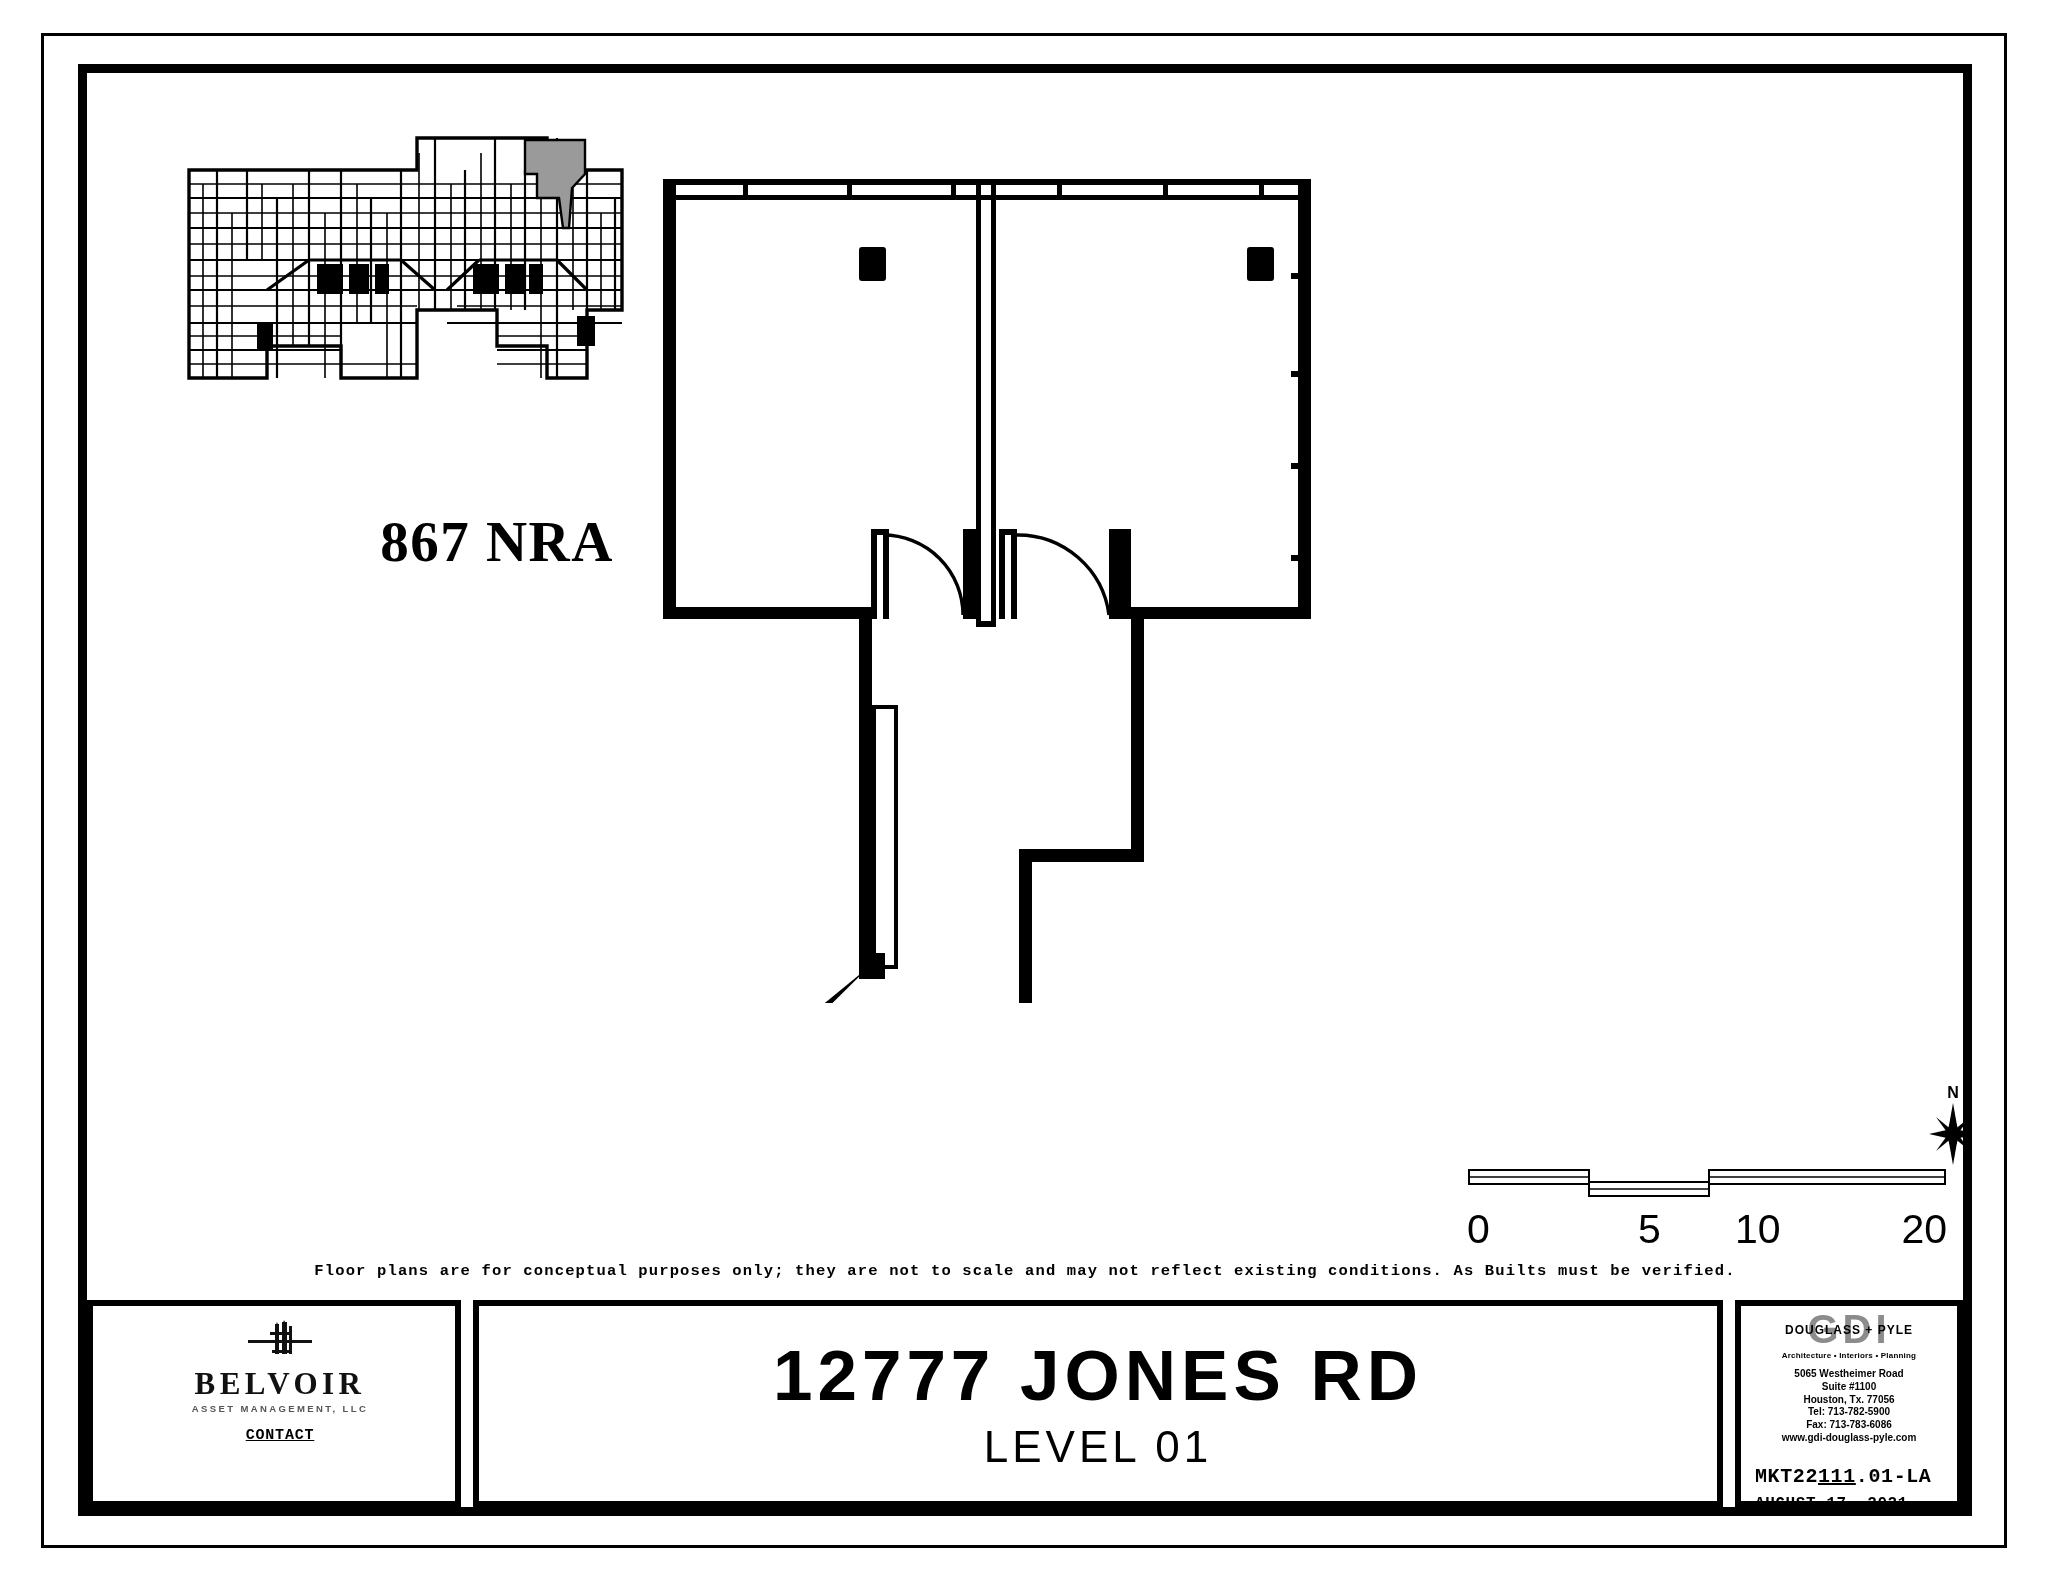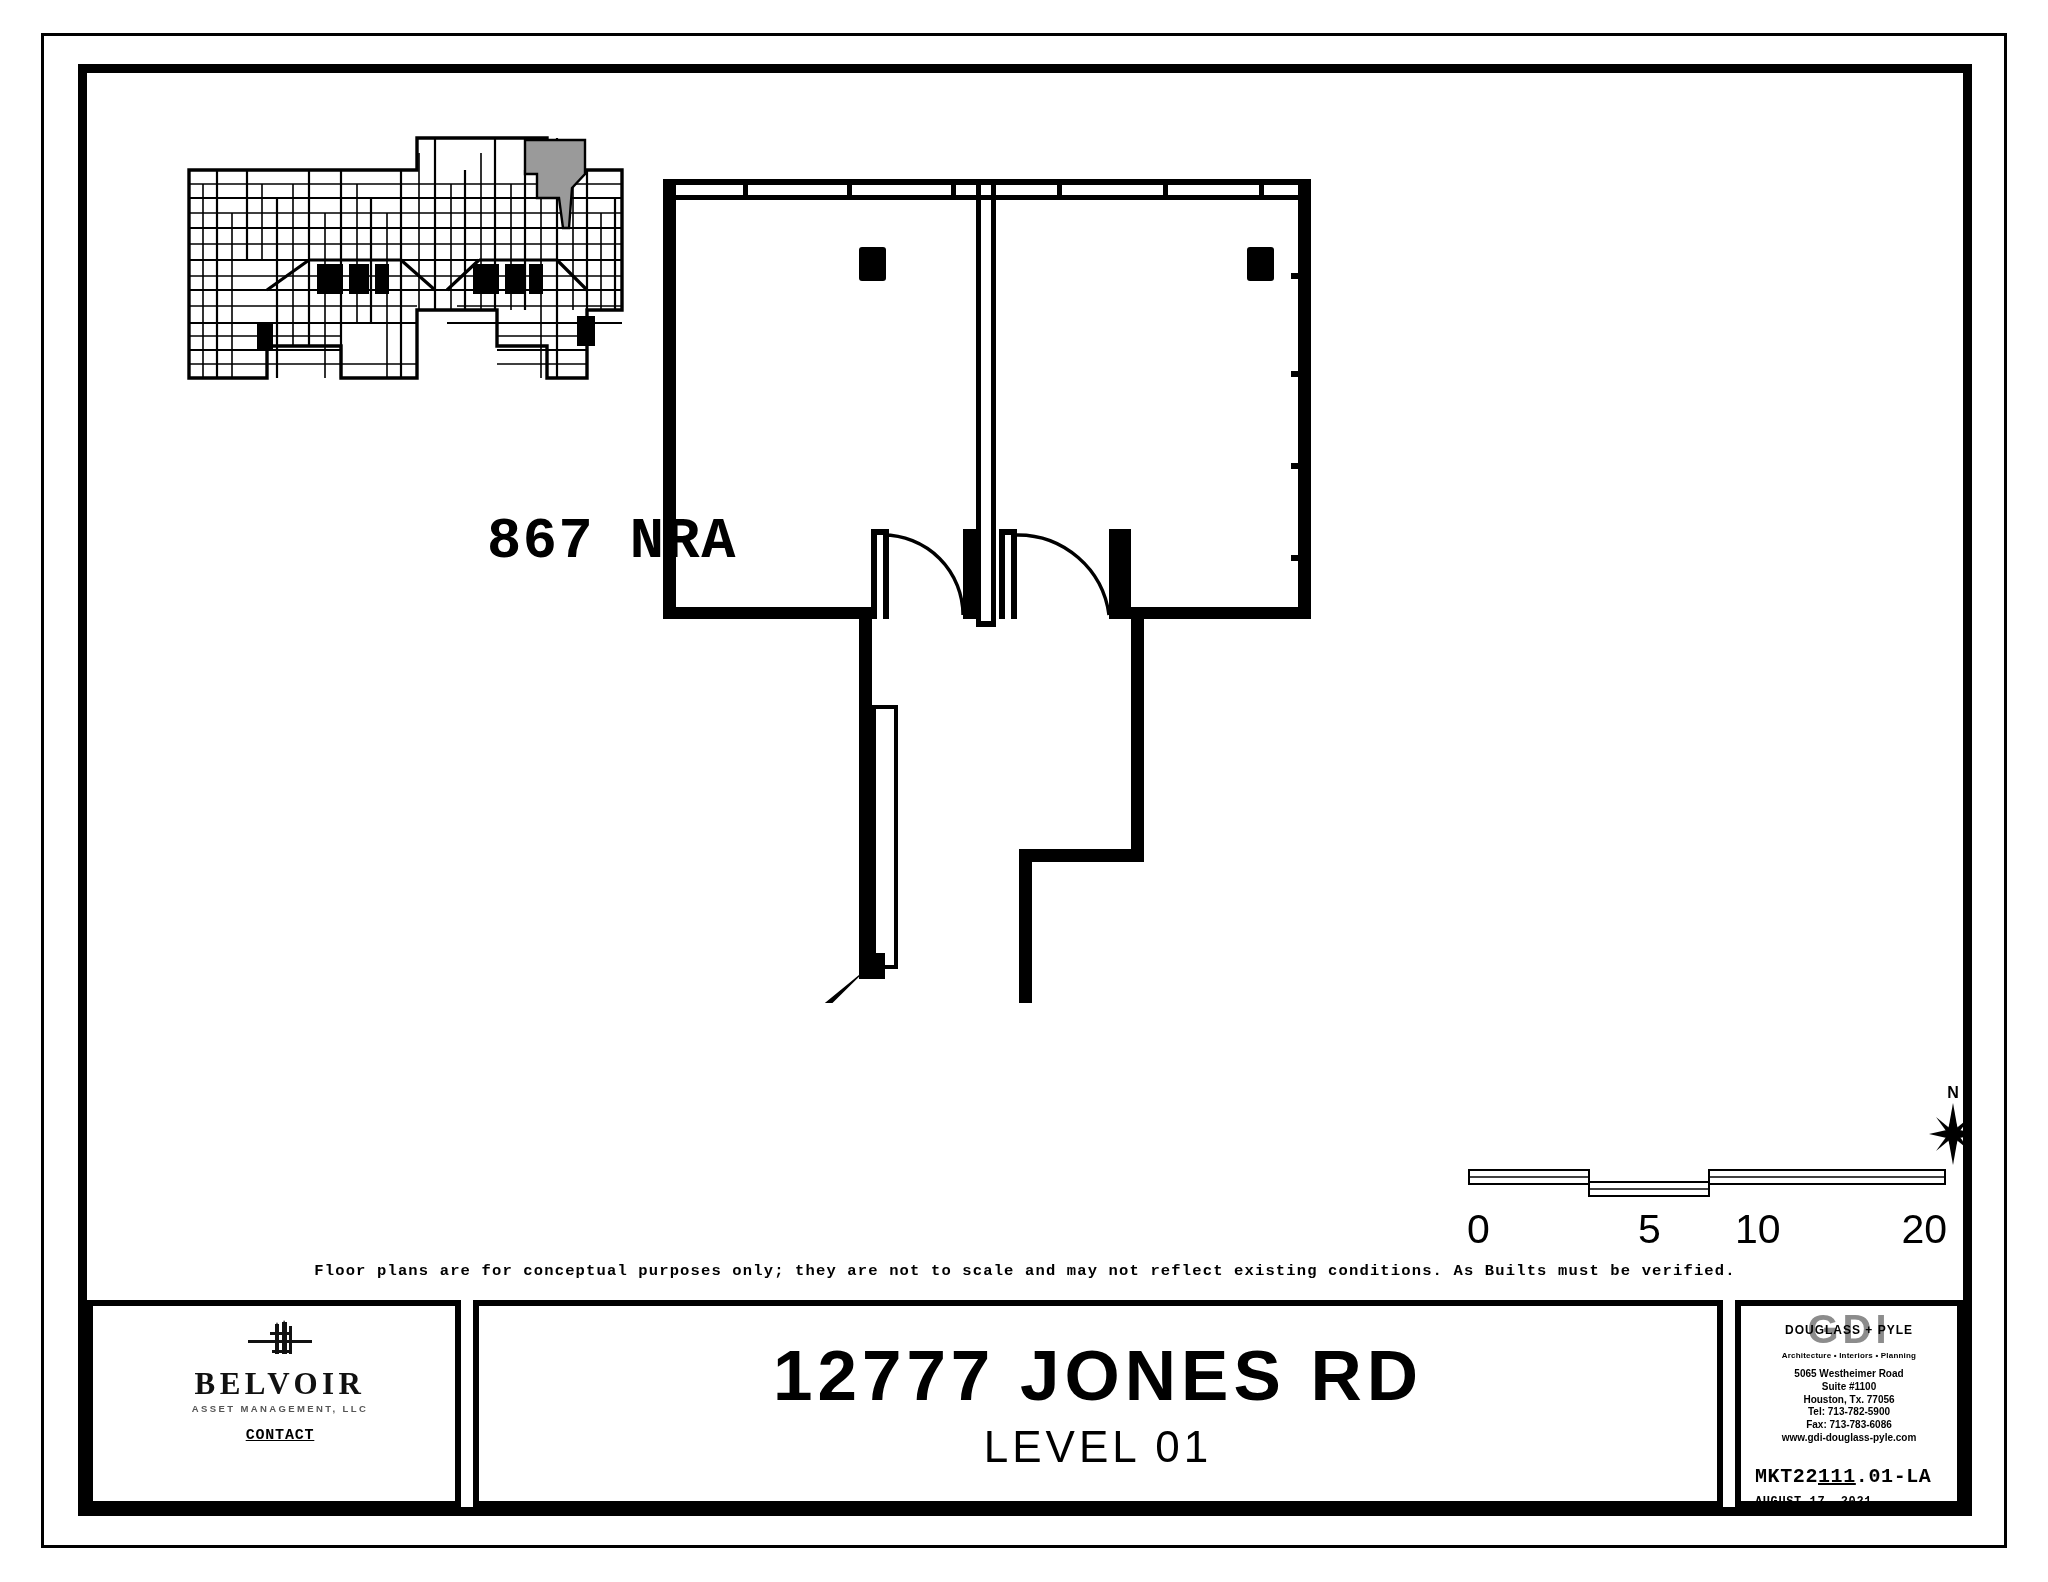--- a/index.html
+++ b/index.html
@@ -19,21 +19,21 @@
   
   #keyplan{position:absolute;left:30px;top:5px;width:560px;height:320px;}
   #keyplan svg{display:block;}
 
   
   #suite-label{position:absolute;left:170px;top:440px;width:480px;
                text-align:center;line-height:1.02;}
   #suite-label .l1{font-size:57px;font-weight:700;letter-spacing:1.5px;color:#000;
                    font-family:"Liberation Sans", sans-serif;}
   #suite-label .l2{font-size:57px;font-weight:700;letter-spacing:1.5px;color:#000;
-                   font-family:Liberation Mono, monospace;text-align:right;}
+                   font-family:Liberation Serif, serif;}
 
   
   #mainplan{position:absolute;left:560px;top:90px;width:1180px;height:840px;}
 
   
   #scalebar{position:absolute;left:1380px;top:1095px;width:480px;height:80px;}
   #scalebar .ticks{position:relative;height:46px;font-size:41px;color:#000;
                    font-family:"Liberation Sans", sans-serif;}
   #scalebar .ticks span{position:absolute;top:0;}
   .t0{left:0px;} .t5{left:171px;} .t10{left:268px;} .t20{right:0px;}
@@ -80,21 +80,21 @@
   
   .gdi-wrap{position:absolute;left:0;right:0;top:6px;text-align:center;}
   .gdi-logo{position:relative;height:38px;}
   .gdi-disc{font-size:8px;font-weight:700;color:#000;letter-spacing:0.2px;margin-top:1px;
             font-family:"Liberation Sans", sans-serif;}
   .gdi-addr{font-size:10px;font-weight:700;color:#000;line-height:1.28;margin-top:8px;
             font-family:"Liberation Sans", sans-serif;}
   .gdi-addr div{white-space:nowrap;}
   .gdi-proj{font-family:"Liberation Mono", monospace;font-weight:700;font-size:20px;
             letter-spacing:0.6px;color:#000;margin-top:20px;text-align:left;padding-left:14px;}
-  .gdi-date{font-family:"Liberation Mono", monospace;font-weight:700;font-size:12px;
+  .gdi-date{font-family:"Liberation Mono", monospace;font-weight:700;font-size:16px;
             letter-spacing:0.6px;color:#000;margin-top:7px;text-align:left;padding-left:14px;}
   .uline{text-decoration:underline;}
 </style>
 </head>
 <body>
 
 <div id="sheet">
 
   <div class="thin-frame"></div>
   <div class="thick-frame"></div>

